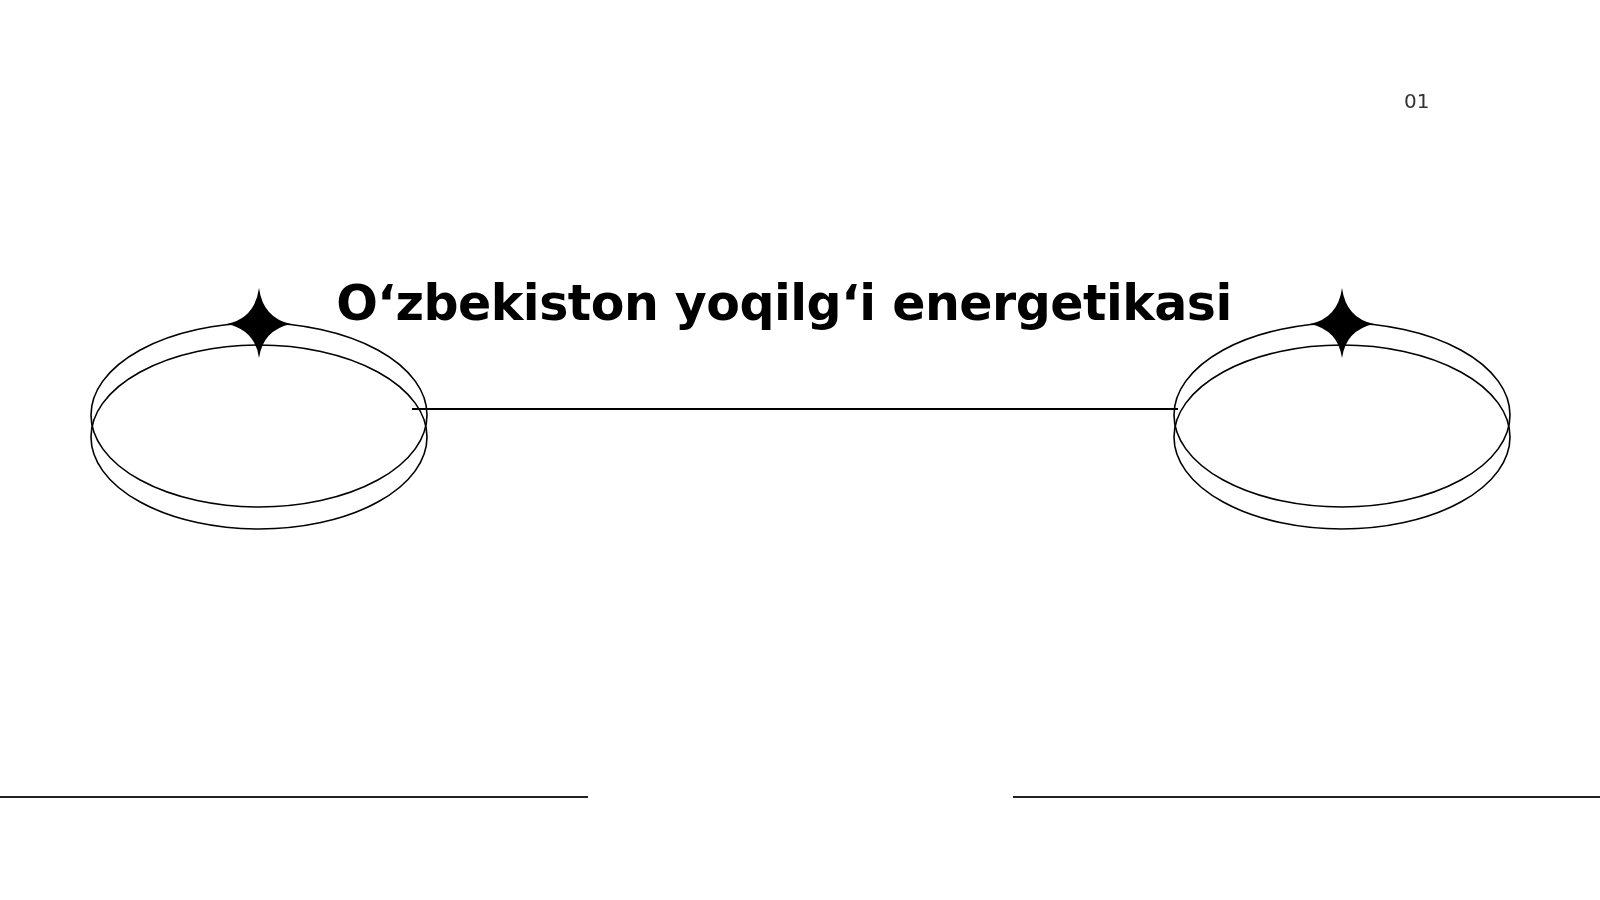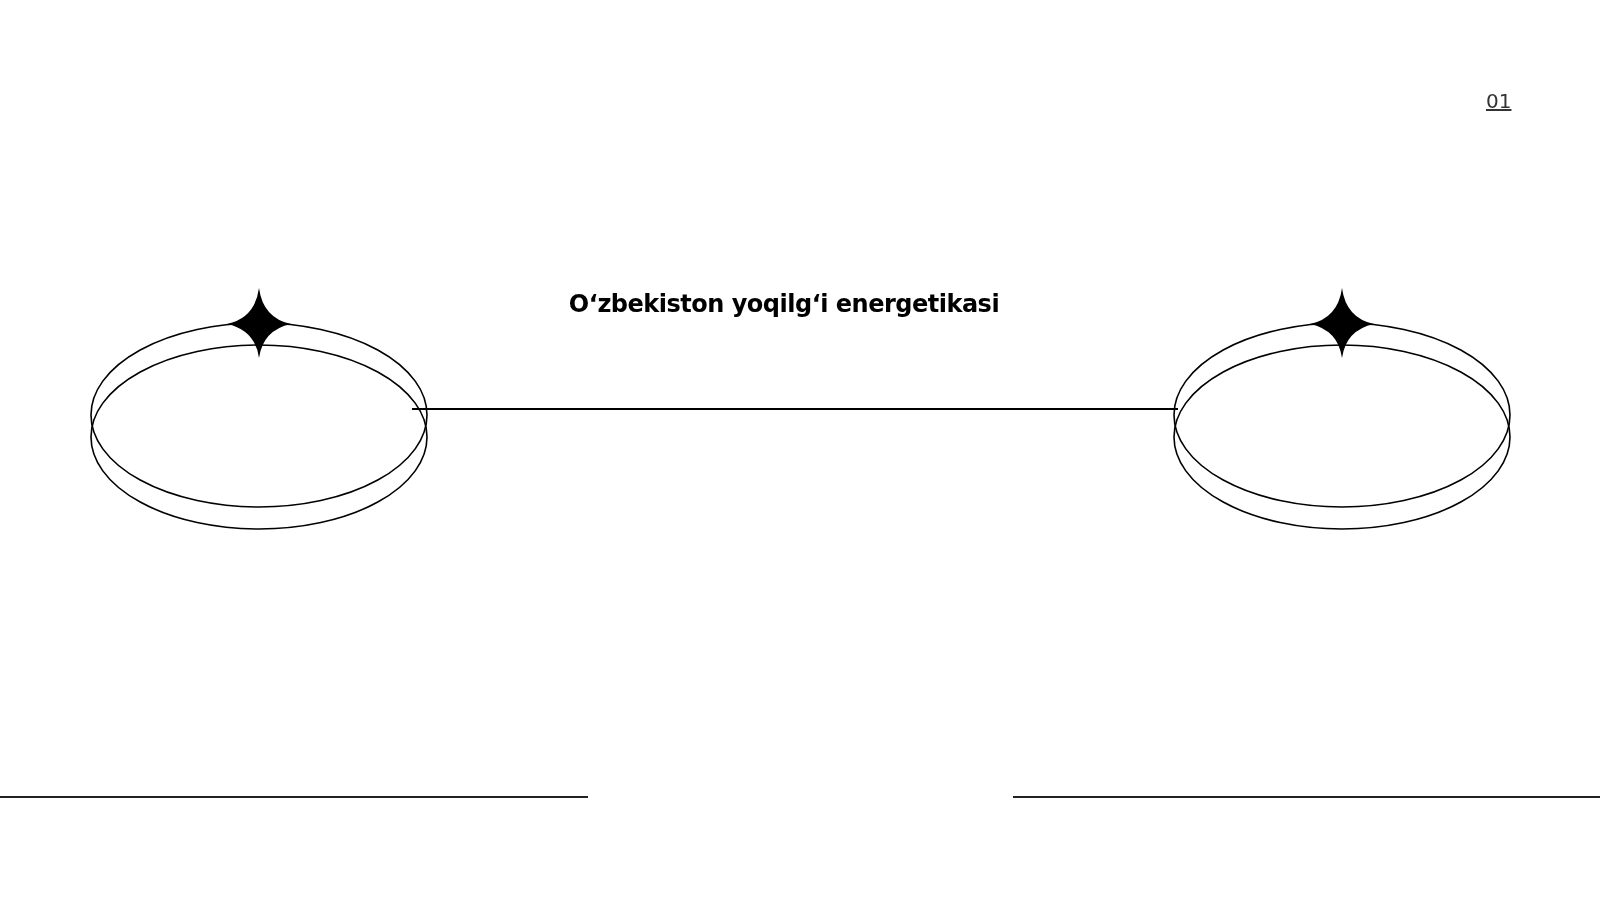--- a/index.html
+++ b/index.html
@@ -1,27 +1,27 @@
 <!DOCTYPE html>
 <html><head>
 <meta charset="utf-8">
 <style>
   html, body { margin: 0; padding: 0; background: #ffffff; }
   body { width: 1600px; height: 900px; position: relative; overflow: hidden; font-family: "DejaVu Sans", sans-serif; }
   .slide { position: absolute; left: 0; top: 0; width: 1600px; height: 900px; background: #ffffff; }
   .deco { position: absolute; left: 0; top: 0; width: 1600px; height: 900px; }
   .title {
     position: absolute; left: 0; top: 278px; width: 1600px; text-align: center;
-    font-family: "DejaVu Sans", sans-serif; font-weight: bold; font-size: 24px;
+    font-family: "DejaVu Sans", sans-serif; font-weight: bold; font-size: 49px;
     letter-spacing: -0.5px; color: #000000; line-height: 52px;
     padding-right: 32px; box-sizing: border-box;
   }
   .page-num {
-    position: absolute; left: 1486px; top: 89px;
-    font-family: "DejaVu Sans", sans-serif; font-size: 20px; color: #333333; text-decoration: underline;
+    position: absolute; left: 1404px; top: 89px;
+    font-family: "DejaVu Sans", sans-serif; font-size: 20px; color: #333333;
   }
 </style>
 </head>
 <body>
 
 <div class="slide">
   <svg class="deco" width="1600" height="900" viewBox="0 0 1600 900">
 
     <line x1="412" y1="409" x2="1178" y2="409" stroke="#000" stroke-width="2"></line>
 

